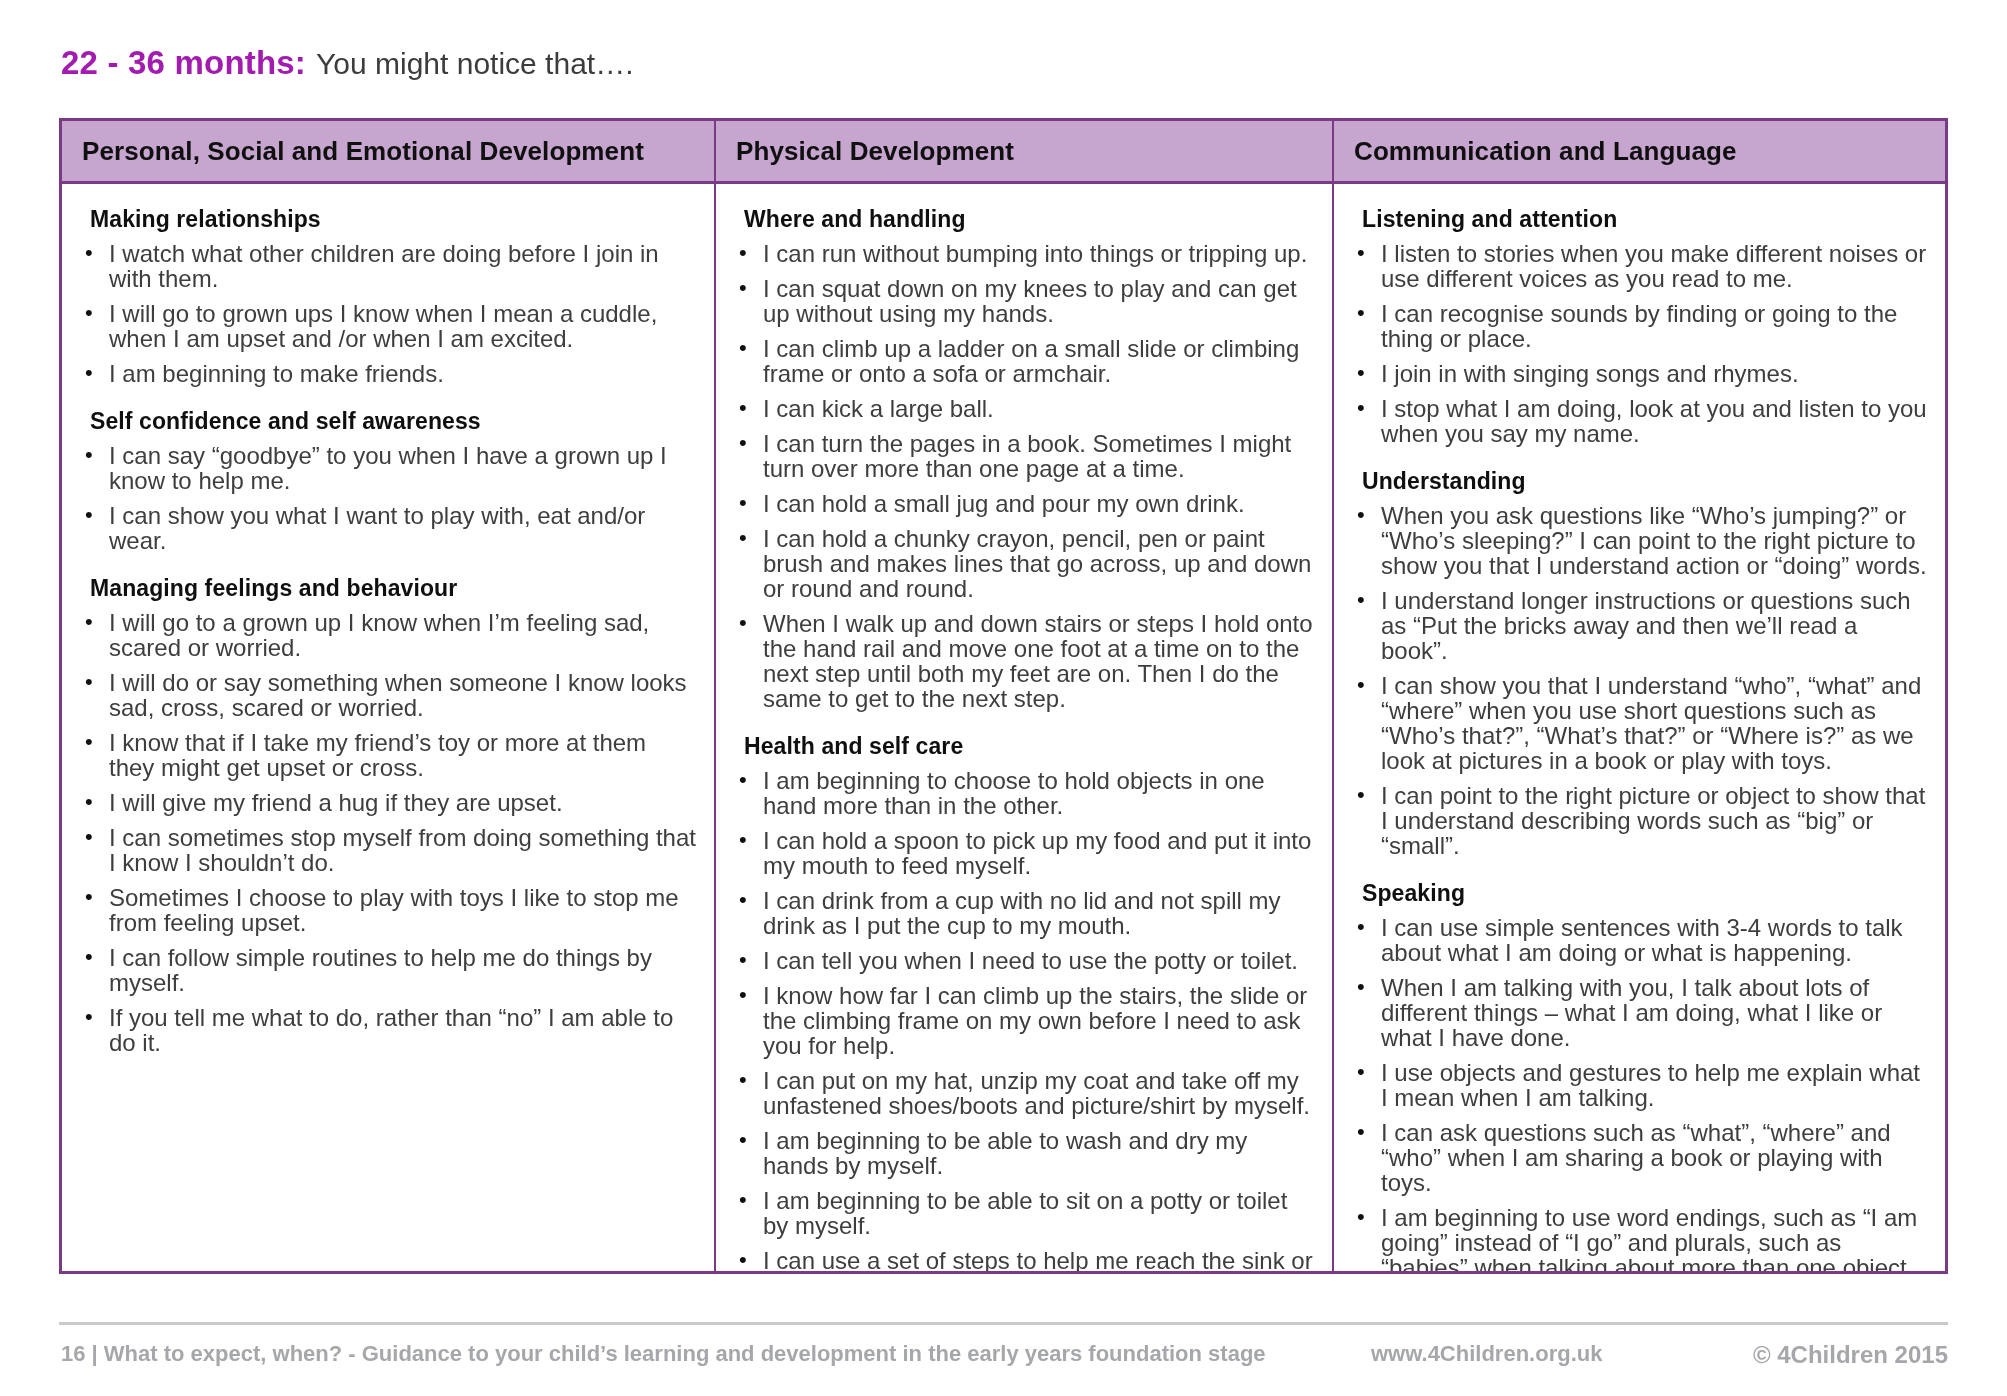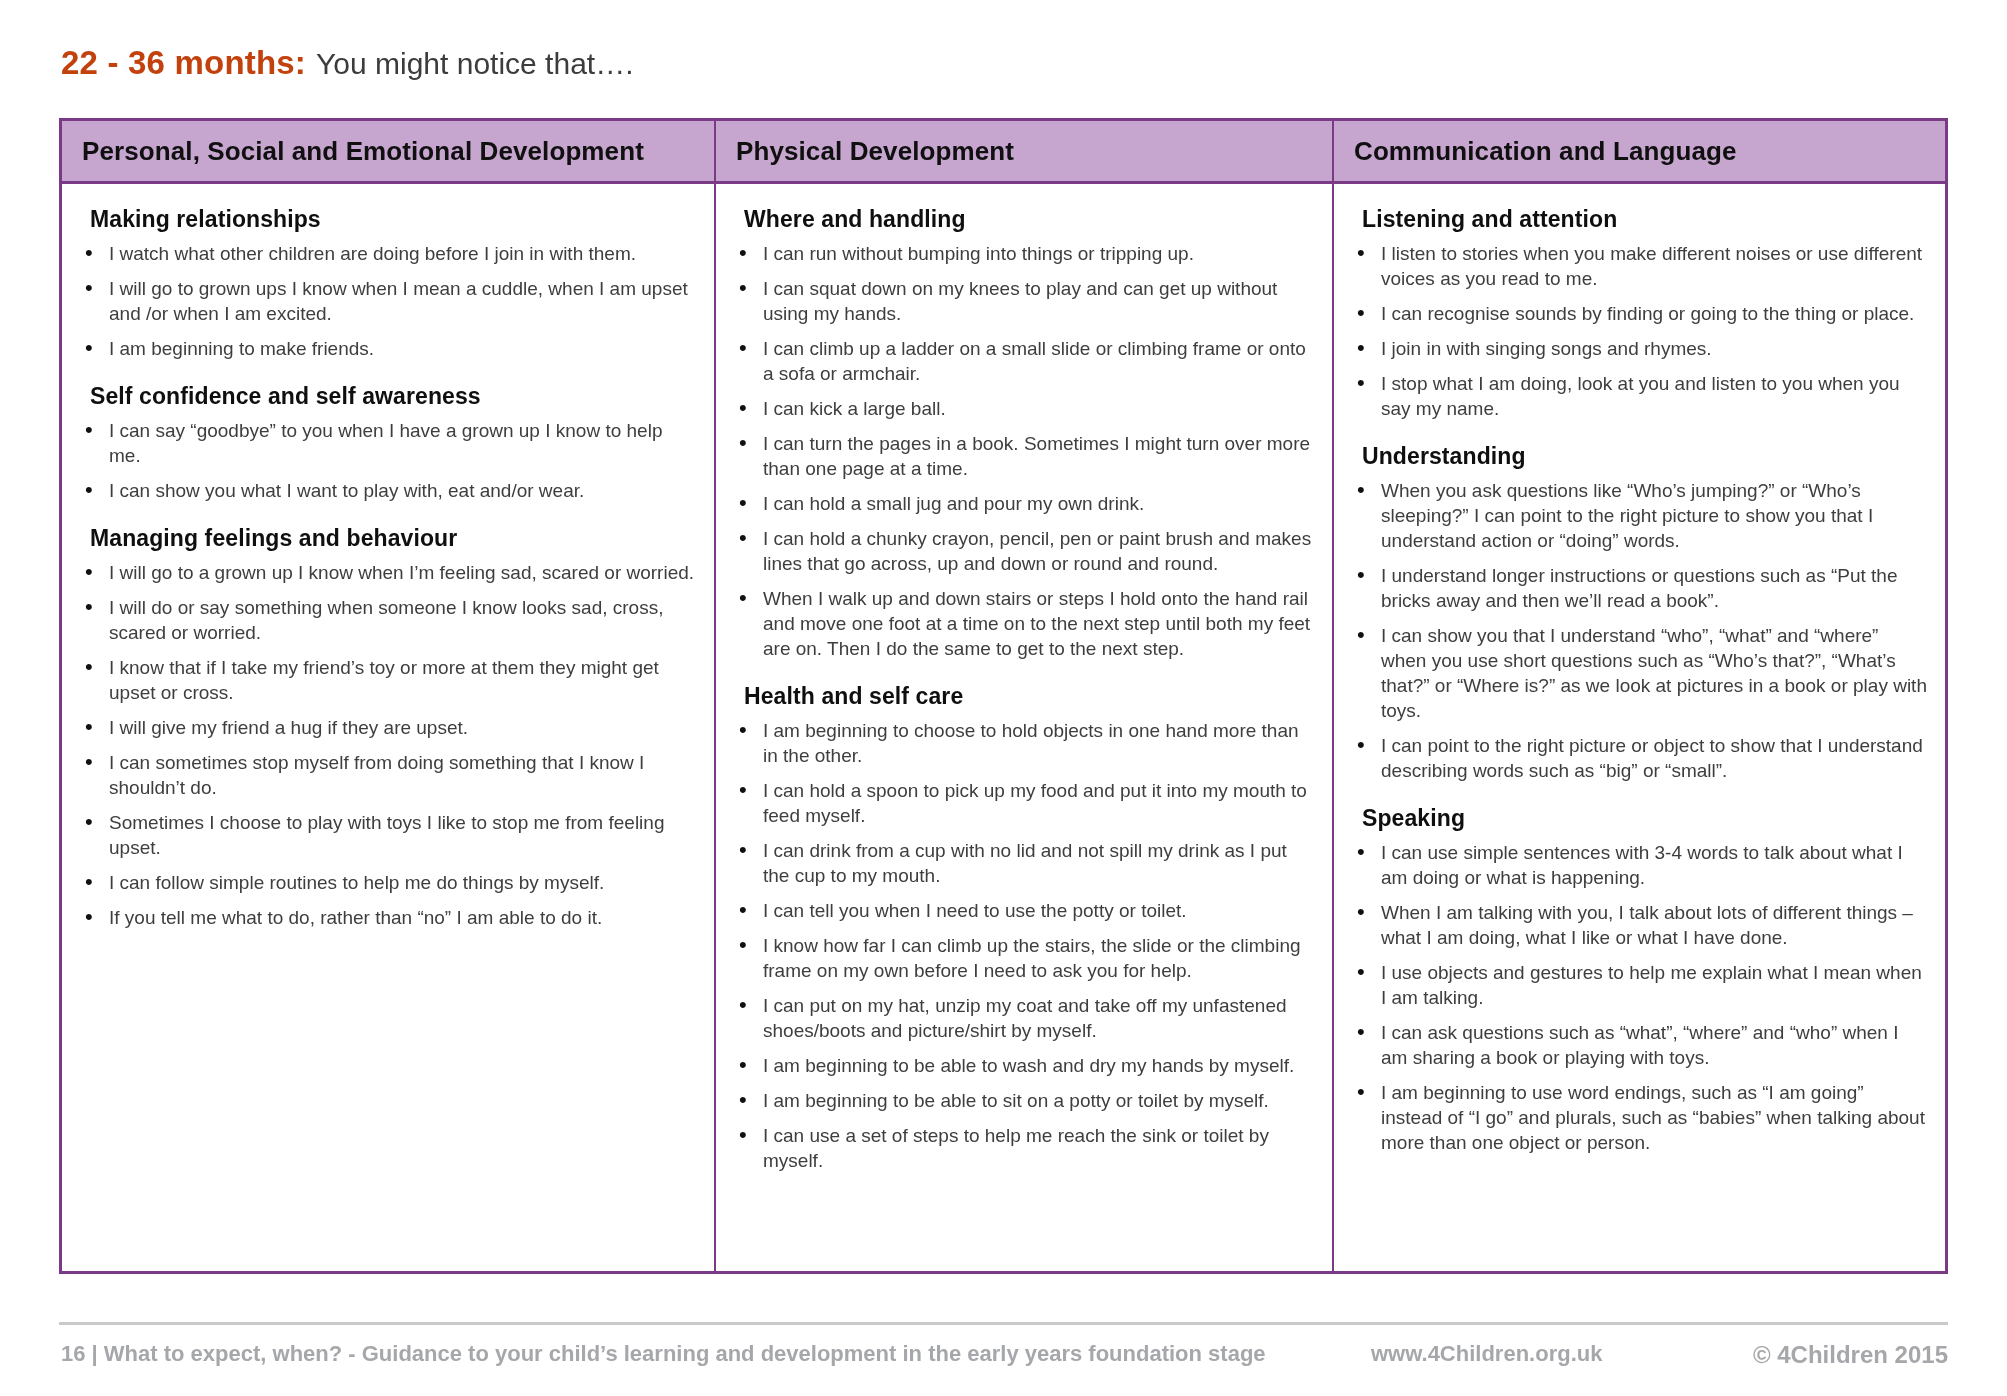--- a/index.html
+++ b/index.html
@@ -8,21 +8,21 @@
     background:#ffffff;
     font-family:"Liberation Sans", sans-serif;
     position:relative;
     overflow:hidden;
     color:#3e3e3e;
   }
   .page{position:absolute;left:59px;top:0;width:1889px;}
   
   .title{margin:44px 0 0 2px;white-space:nowrap;}
   .title .t-range{
-    font-size:33px;font-weight:bold;color:#c2410c;letter-spacing:.2px;
+    font-size:33px;font-weight:bold;color:#a21caf;letter-spacing:.2px;
   }
   .title .t-rest{
     font-size:30px;font-weight:400;color:#3c3c3c;margin-left:10px;
   }
   
   .table{
     margin-top:36px;
     height:1156px;
     border:3px solid #7a3a85;
     display:flex;
@@ -46,21 +46,21 @@
   .col-b h2{
     font-size:23px;font-weight:bold;color:#0f0f0f;
     margin:22px 0 8px 8px;letter-spacing:.1px;
   }
   .col-b h2.first{margin-top:14px;}
   .col-b ul{list-style:none;margin:0;padding:0;}
   .col-b li{
     position:relative;
     padding-left:27px;
     margin:0 0 10px 0;
-    font-size:19px;line-height:25px;color:#3e3e3e;
+    font-size:24px;line-height:25px;color:#3e3e3e;
   }
   .col-b li::before{
     content:"\2022";
     position:absolute;left:3px;top:-1px;
     color:#111111;font-size:22px;
   }
   
   .footer{
     position:absolute;left:59px;top:1322px;width:1889px;
     border-top:3px solid #c8c9ca;

